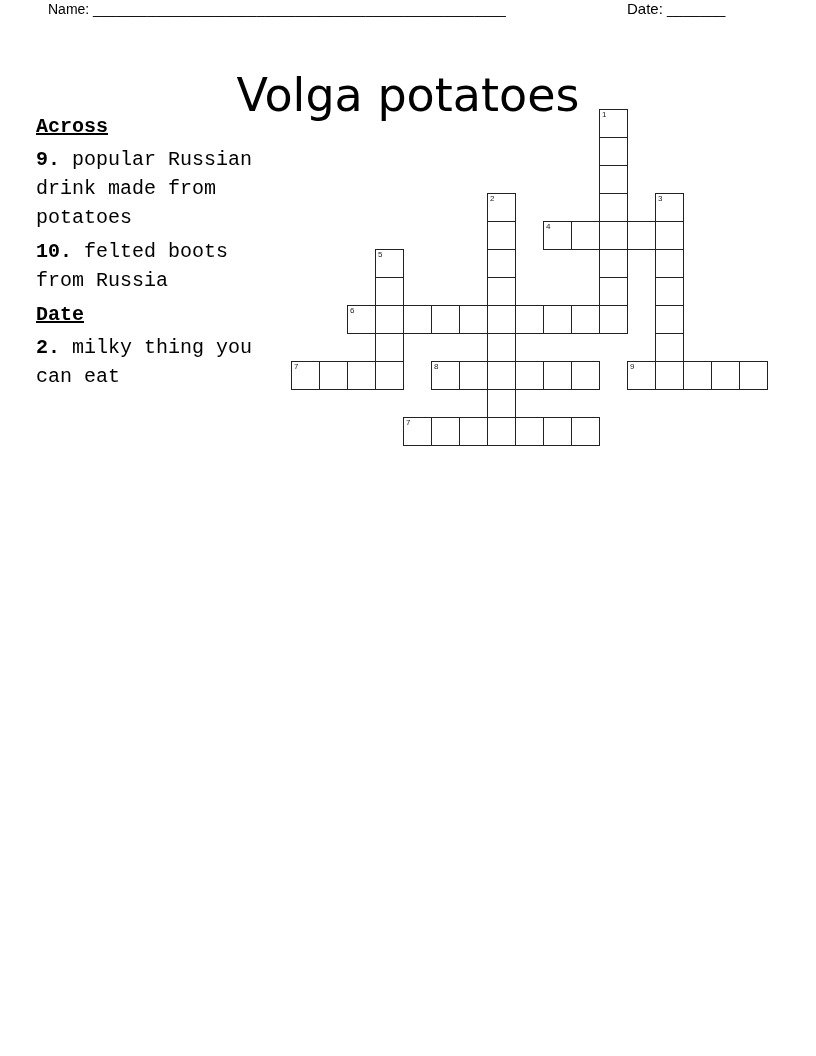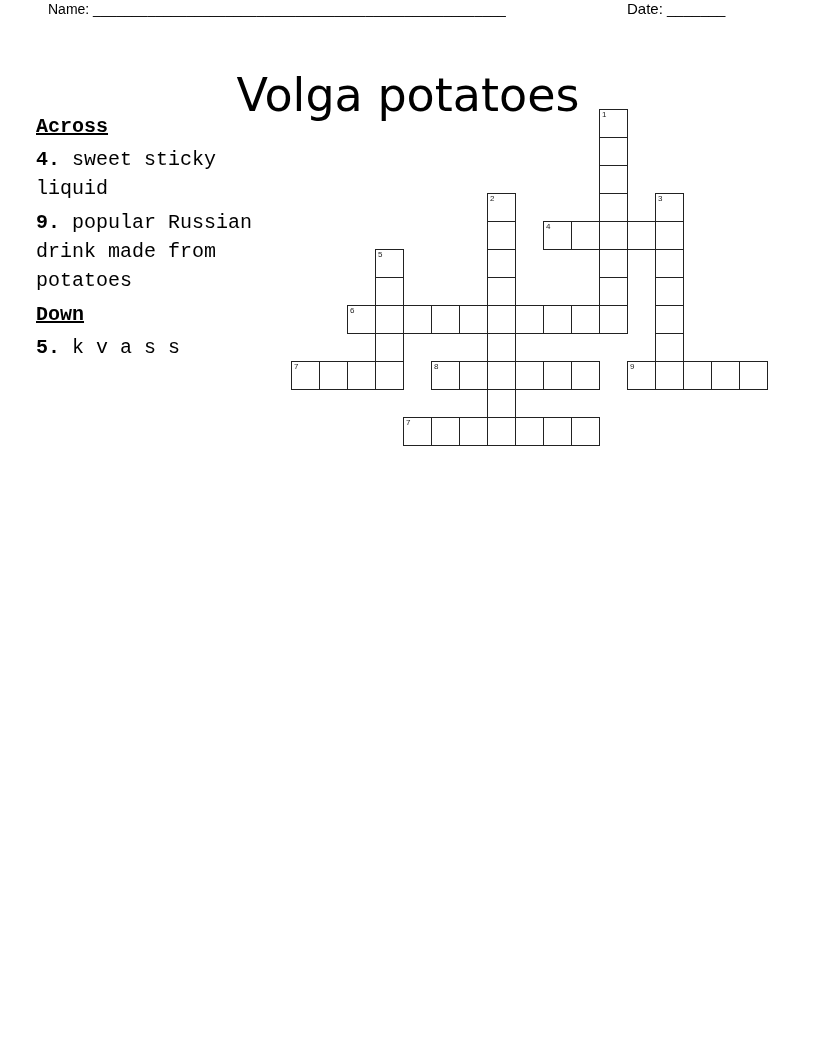--- a/index.html
+++ b/index.html
@@ -18,24 +18,24 @@
 </head>
 <body>
 
 <div class="header-line">Name: _____________________________________________________</div>
 <div class="date-line">Date: _______</div>
 
 <h1 class="title">Volga potatoes</h1>
 
 <div class="clues">
   <div class="head">Across</div>
-  <div class="clue"><span class="num">4.</span> <span>sweet sticky liquid</span></div>
   <div class="clue"><span class="num">9.</span> <span>popular Russian drink made from potatoes</span></div>
-  <div class="head">Down</div>
-  <div class="clue"><span class="num">5.</span> <span>k v a s s</span></div>
+  <div class="clue"><span class="num">10.</span> <span>felted boots from Russia</span></div>
+  <div class="head">Date</div>
+  <div class="clue"><span class="num">2.</span> <span>milky thing you can eat</span></div>
 </div>
 
 <div class="grid" id="grid">
     <div class="cell" style="left: 308px; top: 0px; width: 29px; height: 29px;">
       <span class="n">1</span>
     </div>
     <div class="cell" style="left: 308px; top: 28px; width: 29px; height: 29px;"></div>
     <div class="cell" style="left: 308px; top: 56px; width: 29px; height: 29px;"></div>
     <div class="cell" style="left: 308px; top: 84px; width: 29px; height: 29px;"></div>
     <div class="cell" style="left: 308px; top: 112px; width: 29px; height: 29px;"></div>

